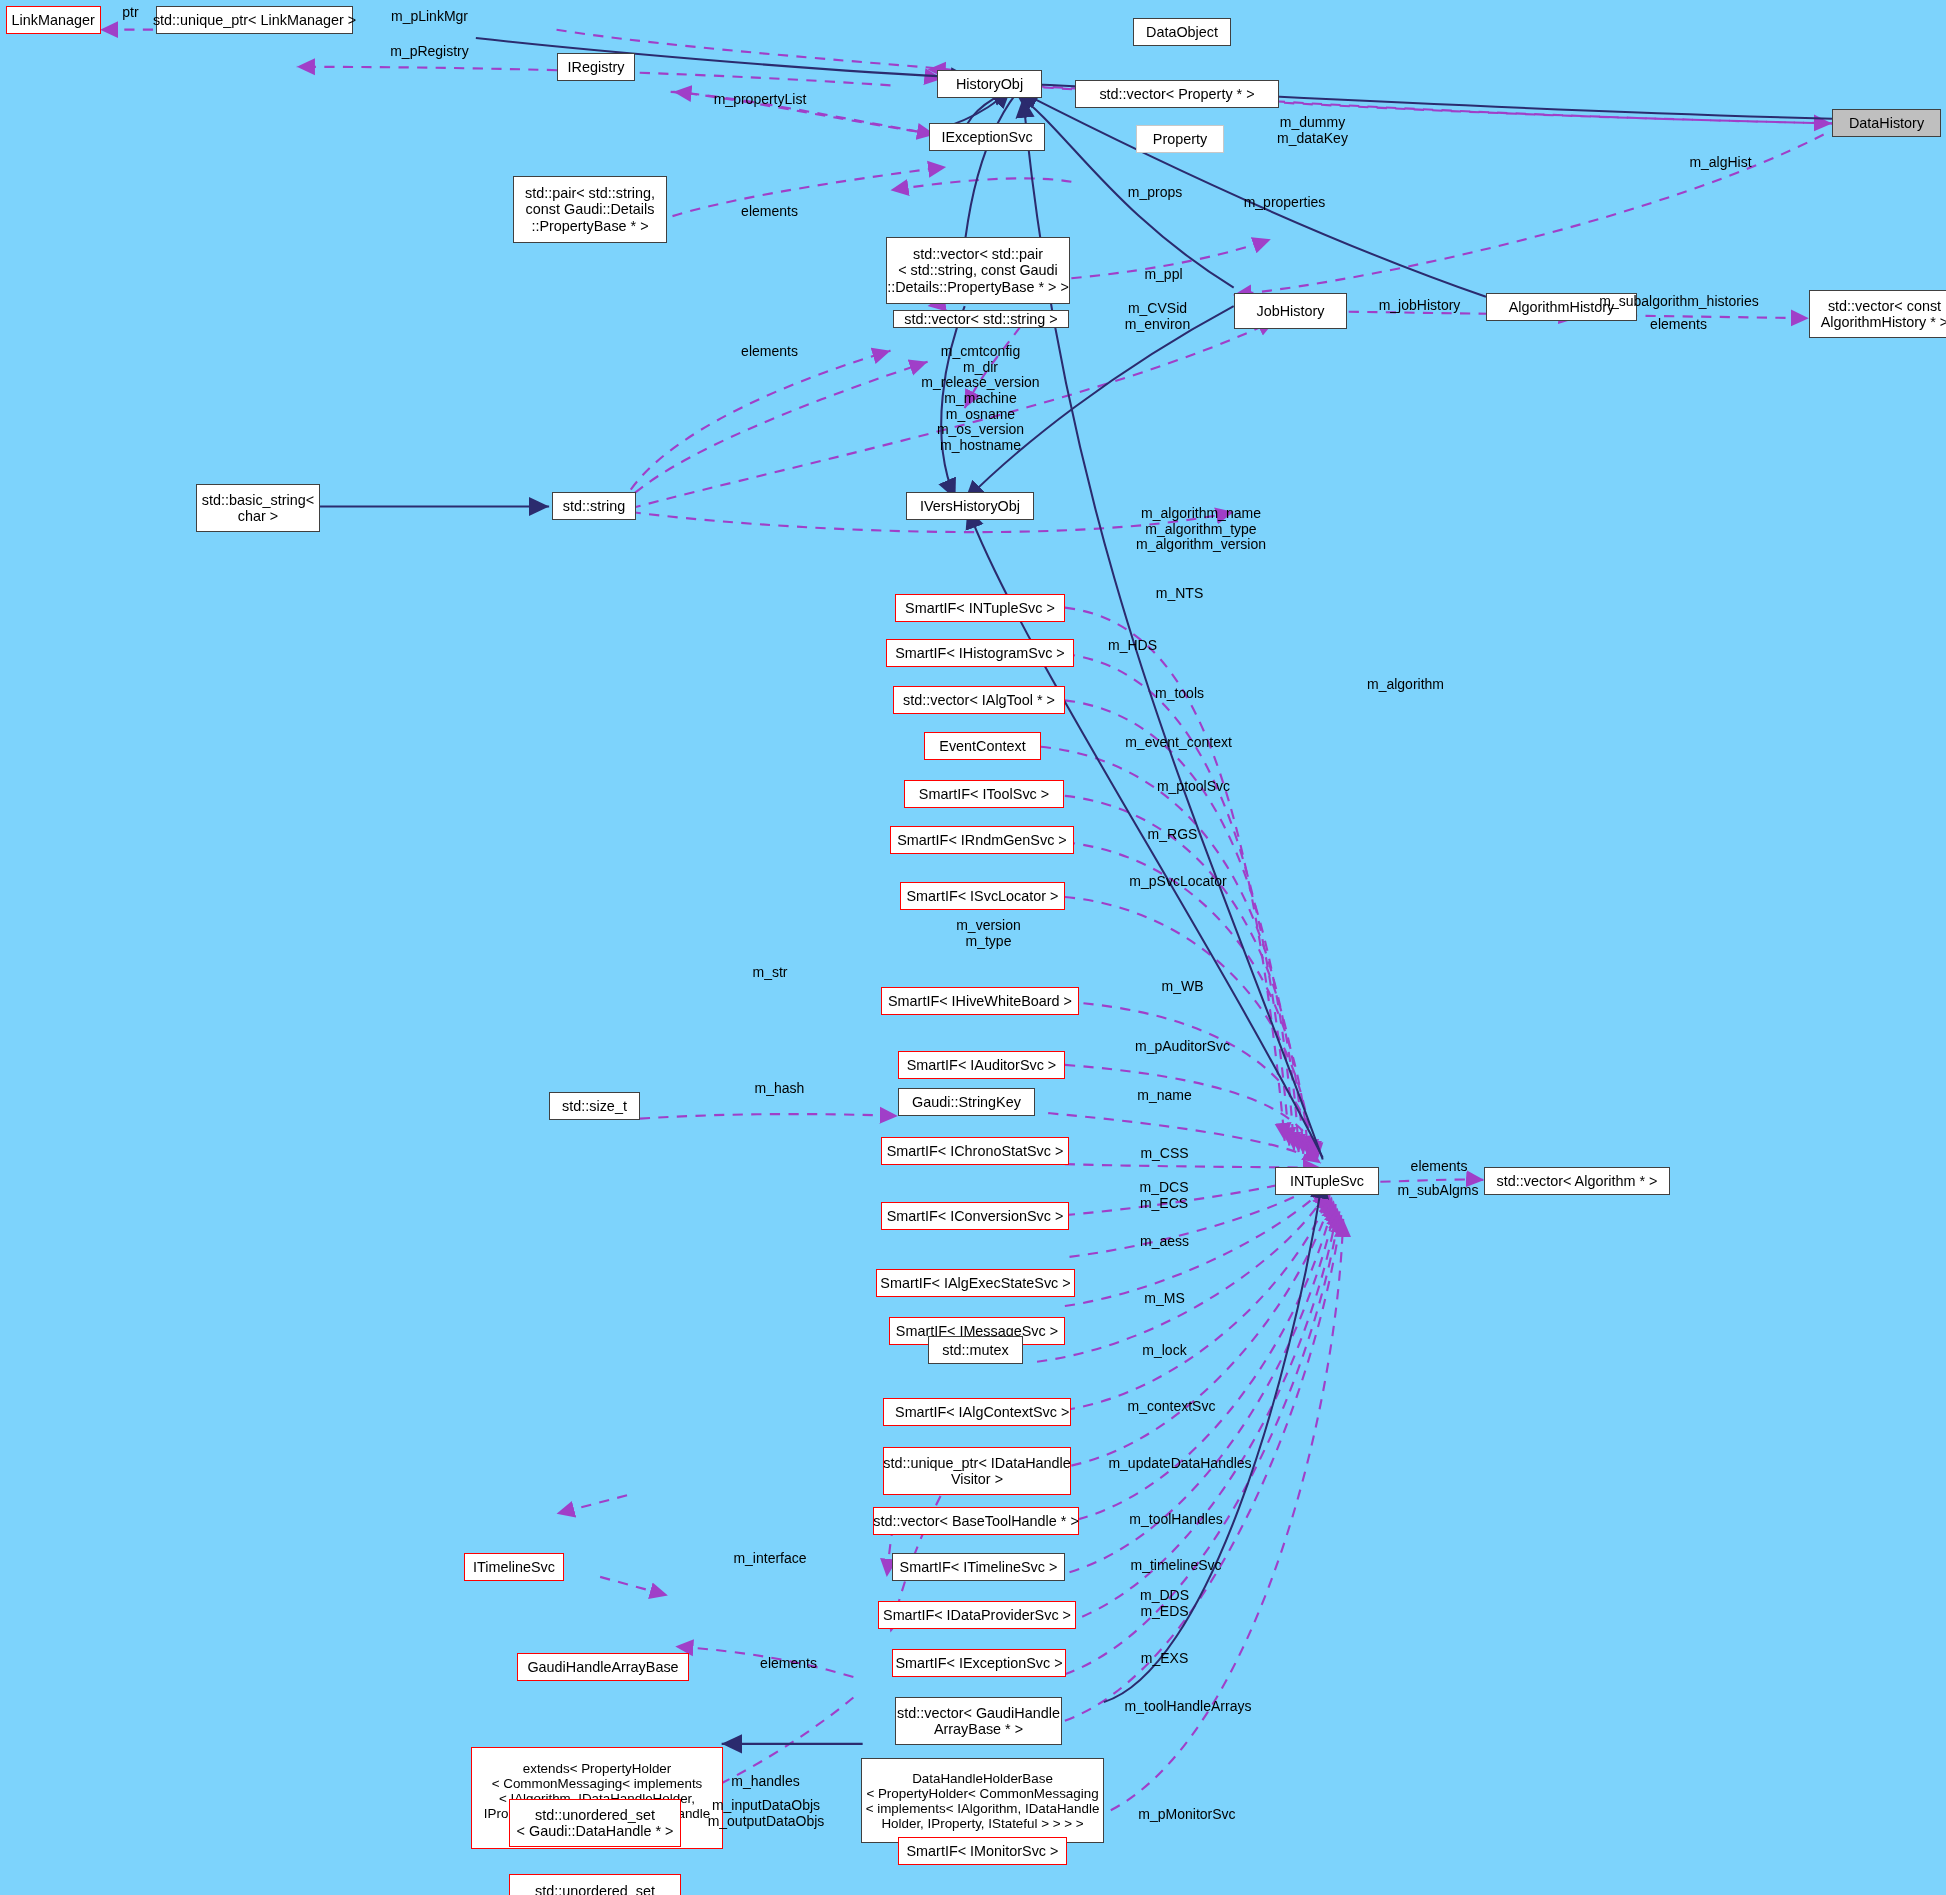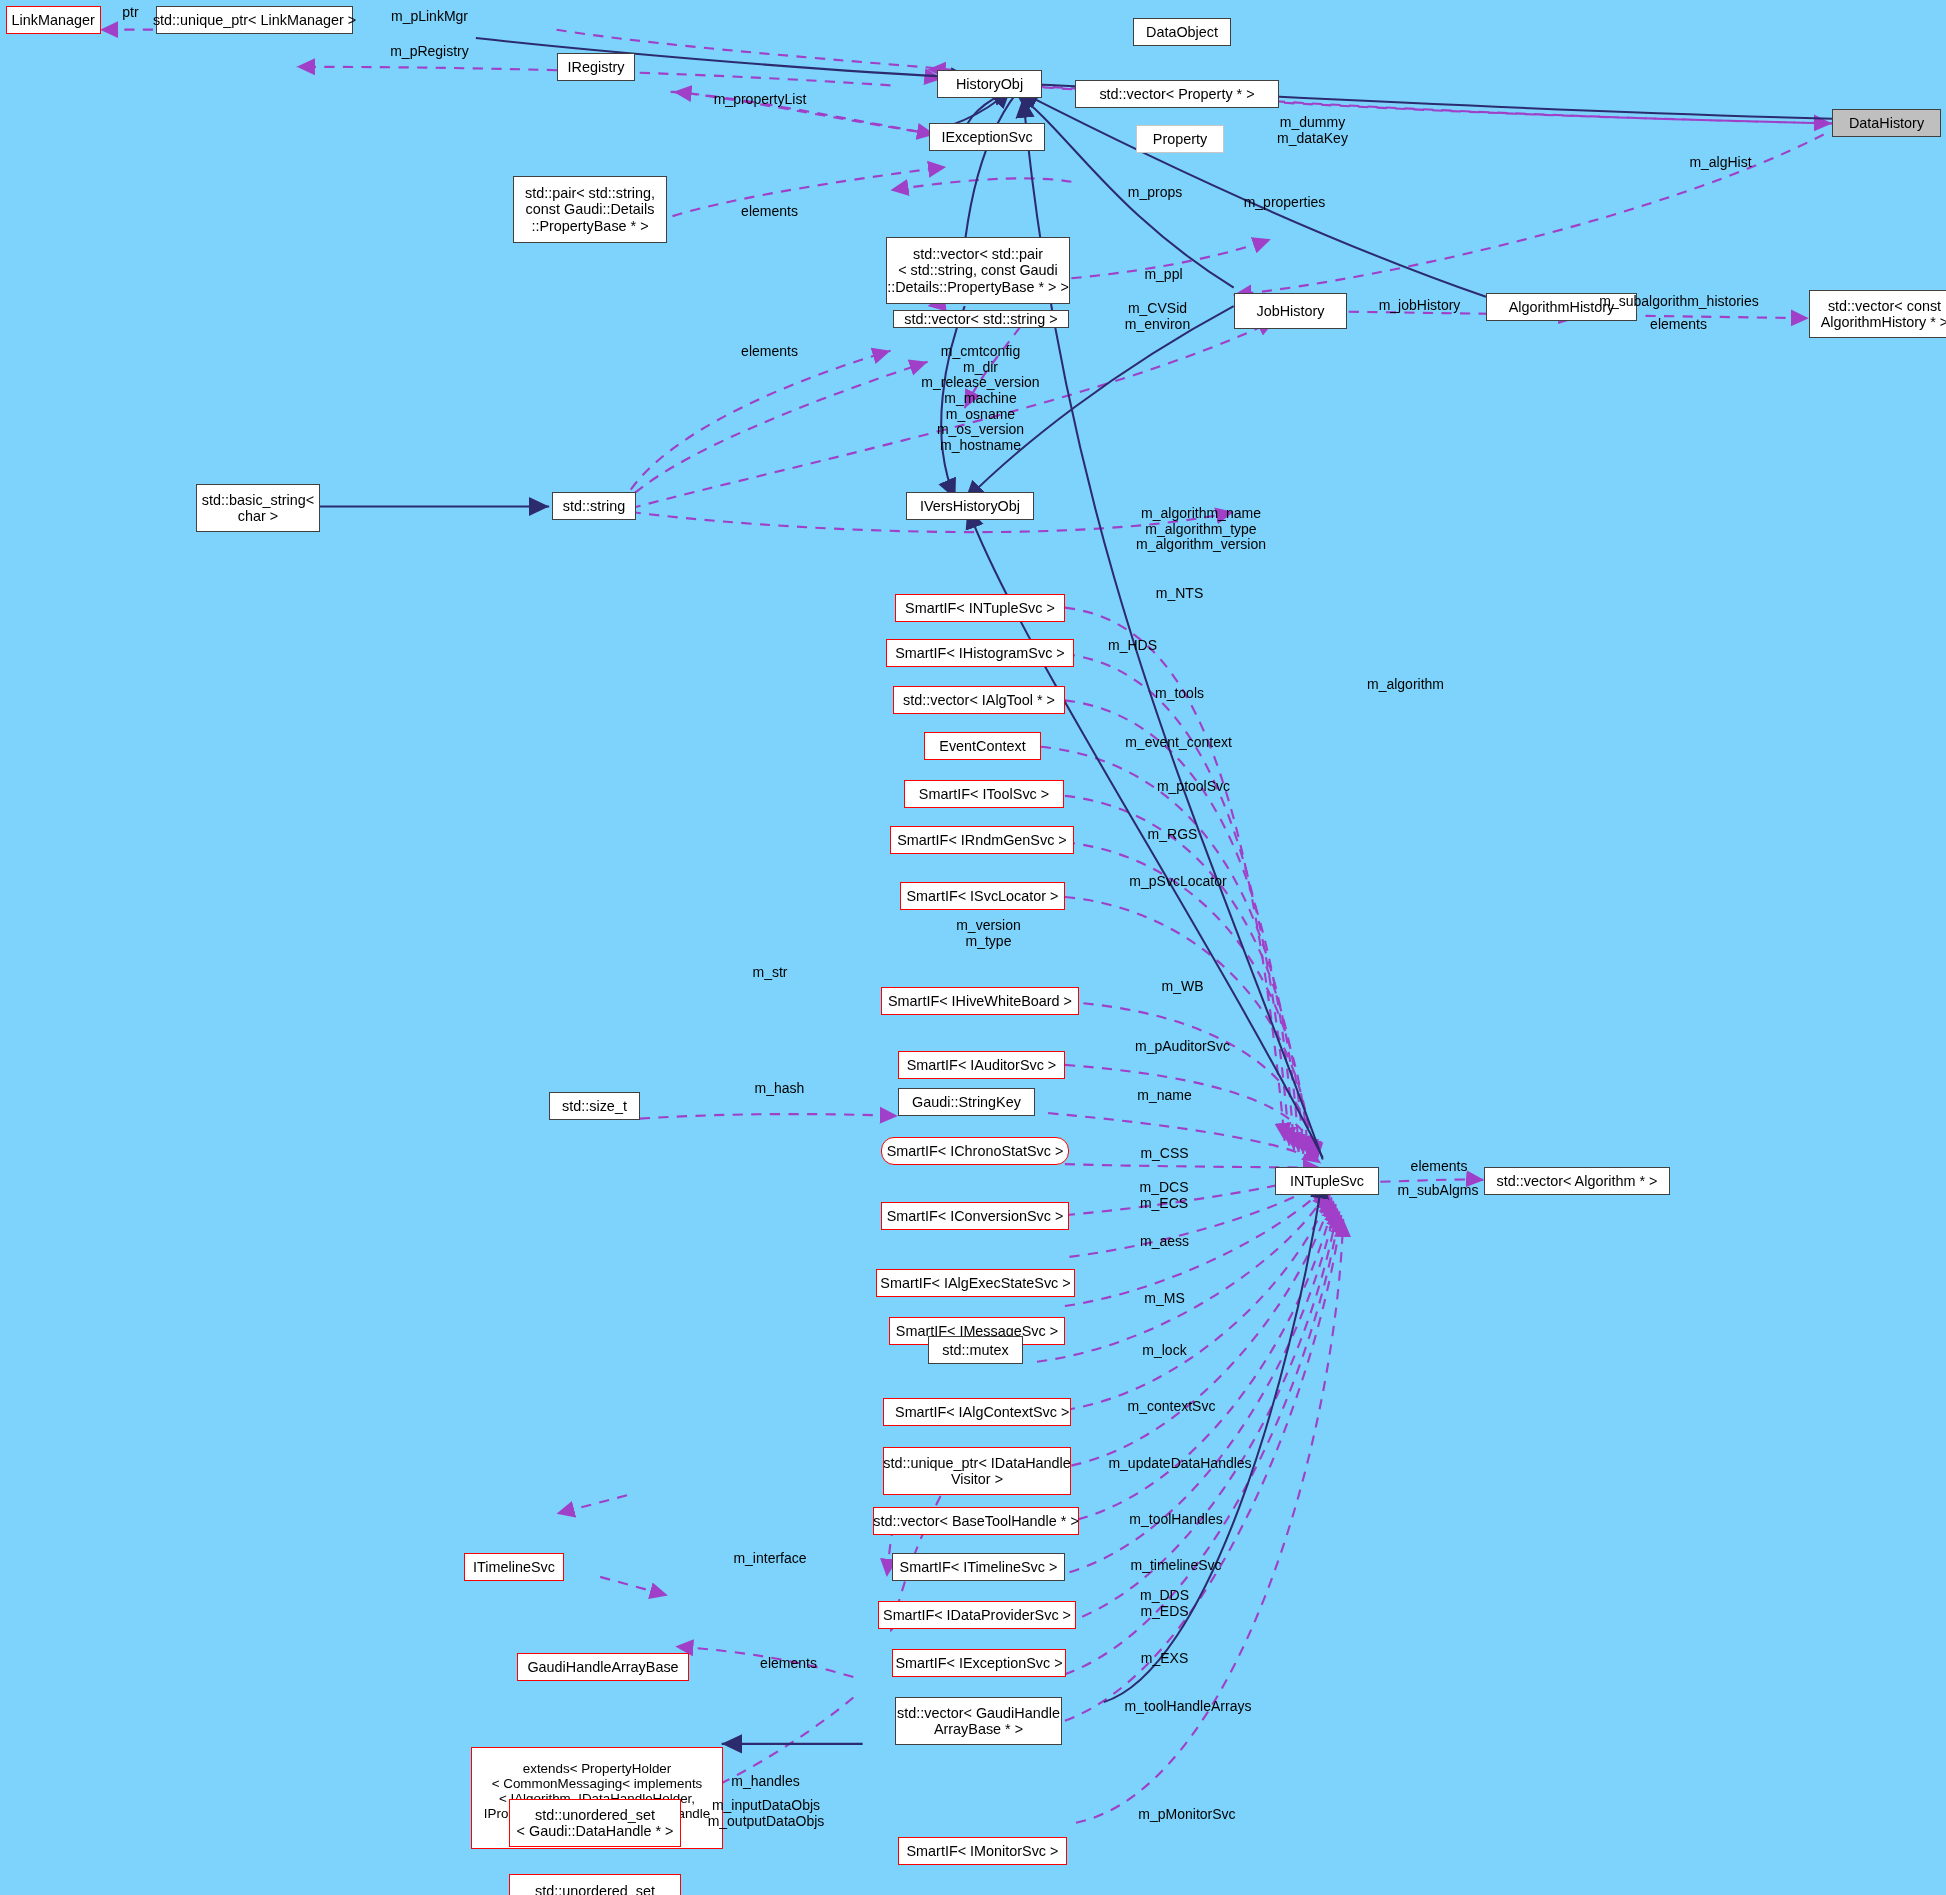--- a/index.html
+++ b/index.html
@@ -140,21 +140,21 @@
   <div class="node red" style="left:924px;top:732px;width:117px;height:28px;">EventContext</div>
   <div class="node red" style="left:904px;top:780px;width:160px;height:28px;">SmartIF&lt; IToolSvc &gt;</div>
   <div class="node red" style="left:890px;top:826px;width:184px;height:28px;">SmartIF&lt; IRndmGenSvc &gt;</div>
   <div class="node red" style="left:900px;top:882px;width:165px;height:28px;">SmartIF&lt; ISvcLocator &gt;</div>
 
   <div class="node red" style="left:881px;top:987px;width:198px;height:28px;">SmartIF&lt; IHiveWhiteBoard &gt;</div>
   <div class="node red" style="left:898px;top:1051px;width:167px;height:28px;">SmartIF&lt; IAuditorSvc &gt;</div>
 
   <div class="node" style="left:549px;top:1092px;width:91px;height:28px;">std::size_t</div>
   <div class="node" style="left:898px;top:1088px;width:137px;height:28px;">Gaudi::StringKey</div>
-  <div class="node red" style="left:881px;top:1137px;width:188px;height:28px;border-radius:13px;">SmartIF&lt; IChronoStatSvc &gt;</div>
+  <div class="node red" style="left:881px;top:1137px;width:188px;height:28px;">SmartIF&lt; IChronoStatSvc &gt;</div>
   <div class="node red" style="left:881px;top:1202px;width:188px;height:28px;">SmartIF&lt; IConversionSvc &gt;</div>
   <div class="node red" style="left:876px;top:1269px;width:199px;height:28px;">SmartIF&lt; IAlgExecStateSvc &gt;</div>
   <div class="node red" style="left:889px;top:1317px;width:176px;height:28px;">SmartIF&lt; IMessageSvc &gt;</div>
   <div class="node" style="left:928px;top:1336px;width:95px;height:28px;">std::mutex</div>
   <div class="node red" style="left:883px;top:1398px;width:188px;height:28px;padding-left:16px;">SmartIF&lt; IAlgContextSvc &gt;</div>
   <div class="node red" style="left:883px;top:1447px;width:188px;height:48px;">std::unique_ptr&lt; IDataHandle
 Visitor &gt;</div>
   <div class="node red" style="left:873px;top:1507px;width:206px;height:28px;">std::vector&lt; BaseToolHandle * &gt;</div>
   <div class="node red" style="left:464px;top:1553px;width:100px;height:28px;">ITimelineSvc</div>
   <div class="node" style="left:892px;top:1553px;width:173px;height:28px;">SmartIF&lt; ITimelineSvc &gt;</div>
@@ -165,20 +165,24 @@
 ArrayBase * &gt;</div>
 
   <div class="node" style="left:1275px;top:1167px;width:104px;height:28px;">INTupleSvc</div>
   <div class="node" style="left:1484px;top:1167px;width:186px;height:28px;">std::vector&lt; Algorithm * &gt;</div>
 
   <div class="node red" style="left:471px;top:1747px;width:252px;height:102px; font-size:13.4px;">extends&lt; PropertyHolder
 &lt; CommonMessaging&lt; implements
 &lt; IAlgorithm, IDataHandleHolder,
 IProperty, IStateful &gt; &gt; &gt;, IDataHandle
 Holder &gt;</div>
+  <div class="node" style="left:861px;top:1758px;width:243px;height:85px; font-size:13.4px;">DataHandleHolderBase
+&lt; PropertyHolder&lt; CommonMessaging
+&lt; implements&lt; IAlgorithm, IDataHandle
+Holder, IProperty, IStateful &gt; &gt; &gt; &gt;</div>
   <div class="node red" style="left:509px;top:1799px;width:172px;height:48px;">std::unordered_set
 &lt; Gaudi::DataHandle * &gt;</div>
   <div class="node red" style="left:509px;top:1874px;width:172px;height:67px;">std::unordered_set
 &lt; DataObjID, DataObjID
 _Hasher &gt;</div>
   <div class="node red" style="left:898px;top:1837px;width:169px;height:28px;">SmartIF&lt; IMonitorSvc &gt;</div>
 
   <div class="elabel" style="left:112px;top:4.6px;width:37px;">ptr</div>
   <div class="elabel" style="left:369px;top:9.3px;width:121px;">m_pLinkMgr</div>
   <div class="elabel" style="left:369px;top:44px;width:121px;">m_pRegistry</div>

